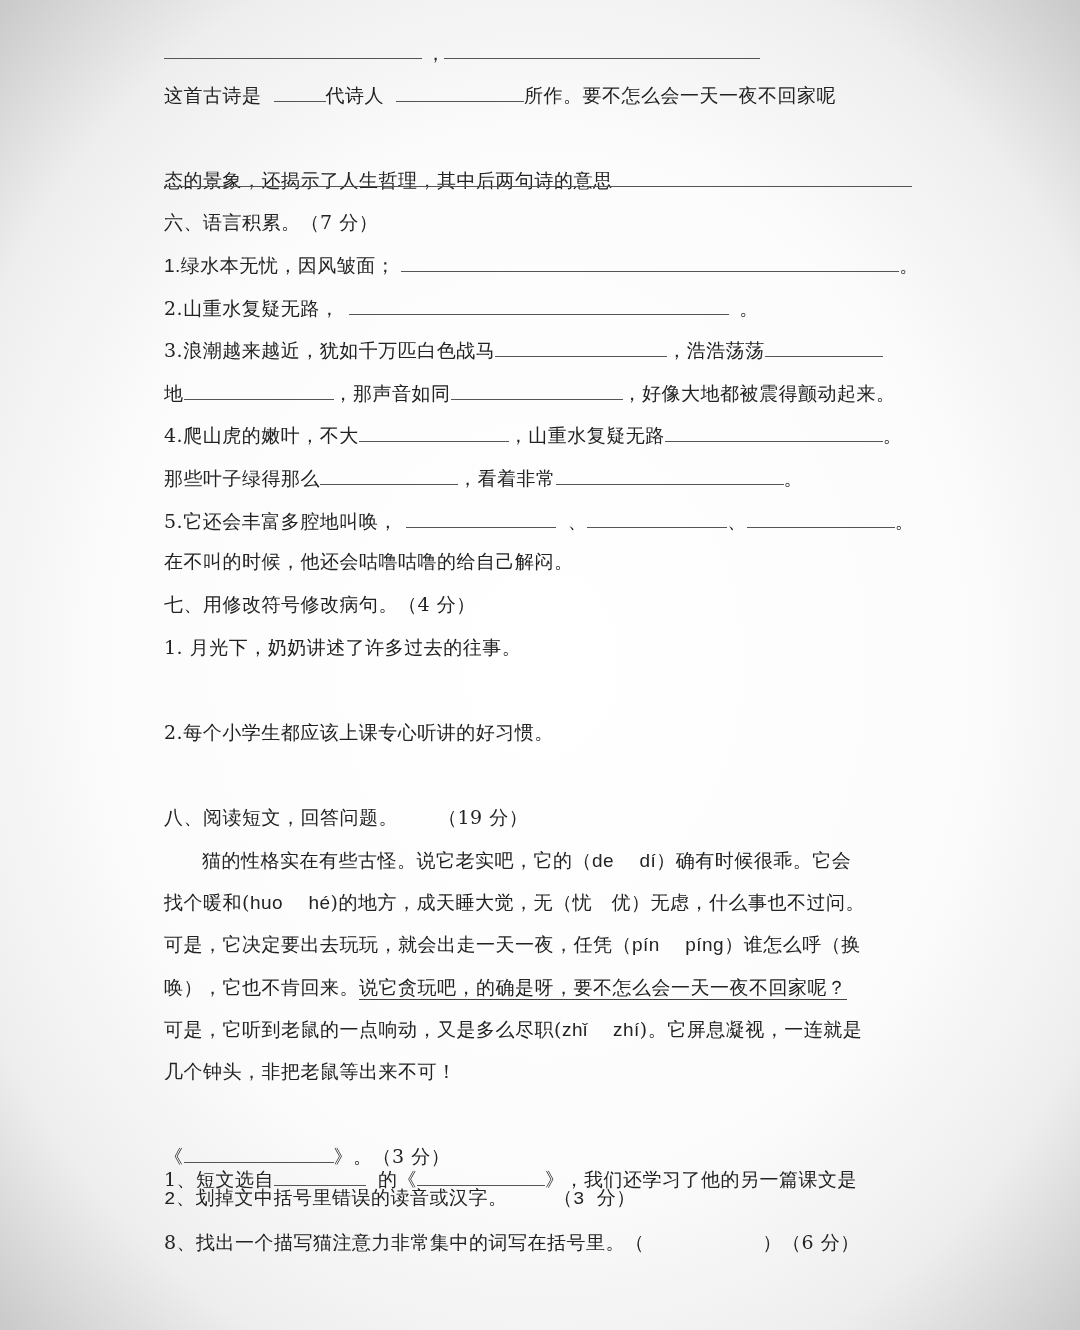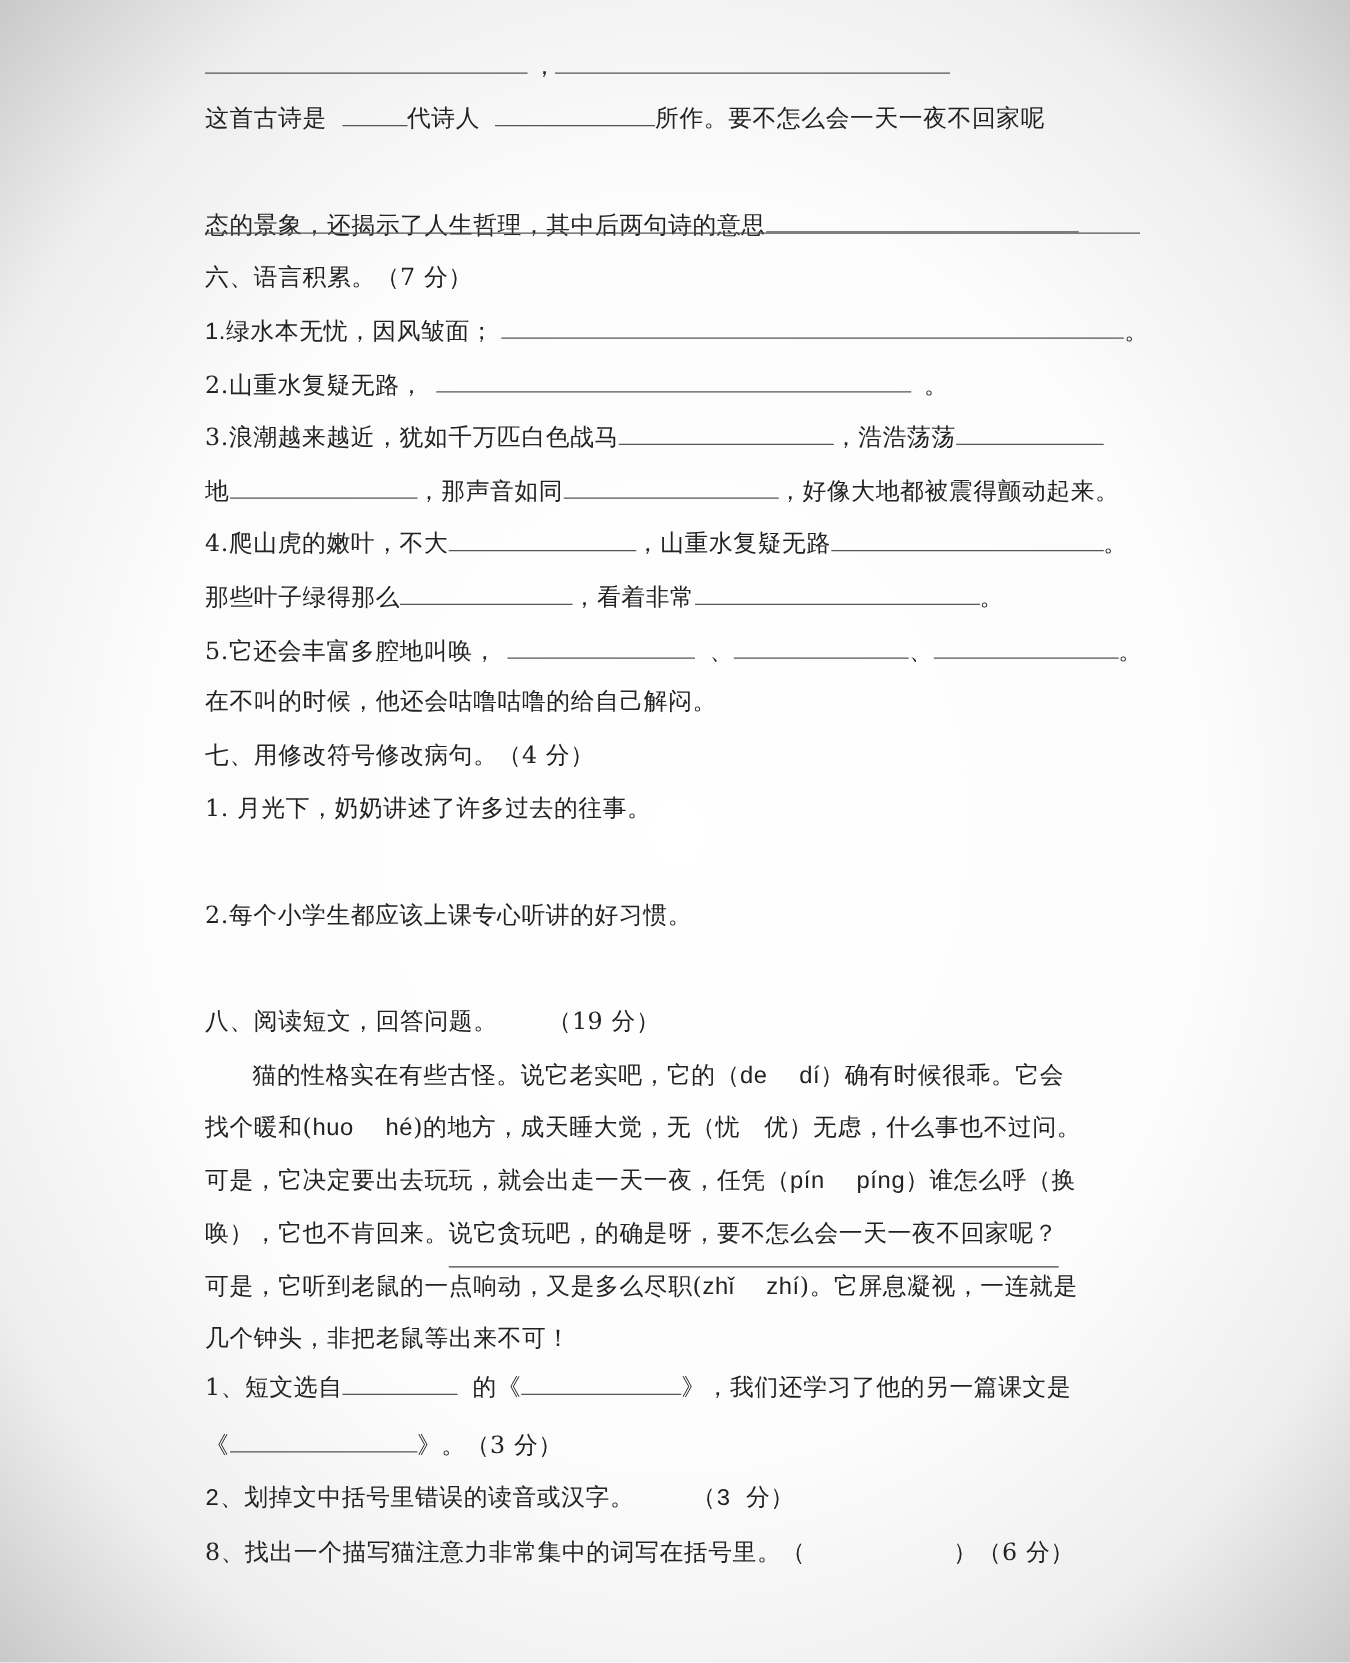--- a/index.html
+++ b/index.html
@@ -14,21 +14,21 @@
     position: absolute; left: 0; white-space: nowrap;
     font-size: 19px; line-height: 26px; height: 26px;
     letter-spacing: 0.5px;
   }
   .latin { font-family: "Liberation Sans", "DejaVu Sans", sans-serif; }
   .blank {
     display: inline-block; border-bottom: 1.5px solid #555;
     height: 18px; vertical-align: baseline;
   }
   .hr { position: absolute; left: 0; border-bottom: 1.5px solid #555; height: 0; }
-  .ul { border-bottom: 1.5px solid #444; padding-bottom: 15px; }
+  .ul { border-bottom: 1.5px solid #444; padding-bottom: 1px; }
   .indent { padding-left: 38px; }
   .gap { display: inline-block; }
 </style>
 </head>
 <body>
 
 <div class="page">
 
   <div class="hr" style="top:58px; width:258px;"></div>
   <div class="line" style="top:40px; left:262px;">，</div>
@@ -90,21 +90,21 @@
     <span>可是，它决定要出去玩玩，就会出走一天一夜，任凭（</span><span class="latin">pín　 píng</span><span>）谁怎么呼（换</span>
   </div>
   <div class="line" style="top:974px;">
     <span>唤），它也不肯回来。</span><span class="ul">说它贪玩吧，的确是呀，要不怎么会一天一夜不回家呢？</span>
   </div>
   <div class="line" style="top:1016px;">
     <span>可是，它听到老鼠的一点响动，又是多么尽职(</span><span class="latin">zhǐ　 zhí</span><span>)。它屏息凝视，一连就是</span>
   </div>
   <div class="line" style="top:1058px;">几个钟头，非把老鼠等出来不可！</div>
 
-  <div class="line" style="top:1097px;text-align:center;">
+  <div class="line" style="top:1166px;text-align:center;">
     <span>1、短文选自</span><span class="blank" style="width:92px"></span><span class="gap" style="width:12px"></span><span>的《</span><span class="blank" style="width:128px"></span><span>》，我们还学习了他的另一篇课文是</span>
   </div>
   <div class="line" style="top:1143px;">
     <span>《</span><span class="blank" style="width:150px"></span><span>》。（3 分）</span>
   </div>
 
   <div class="line" style="top:1186px;font-family:Liberation Mono, monospace;">
     <span>2、划掉文中括号里错误的读音或汉字。</span><span class="gap" style="width:46px"></span><span>（3 分）</span>
   </div>
 

